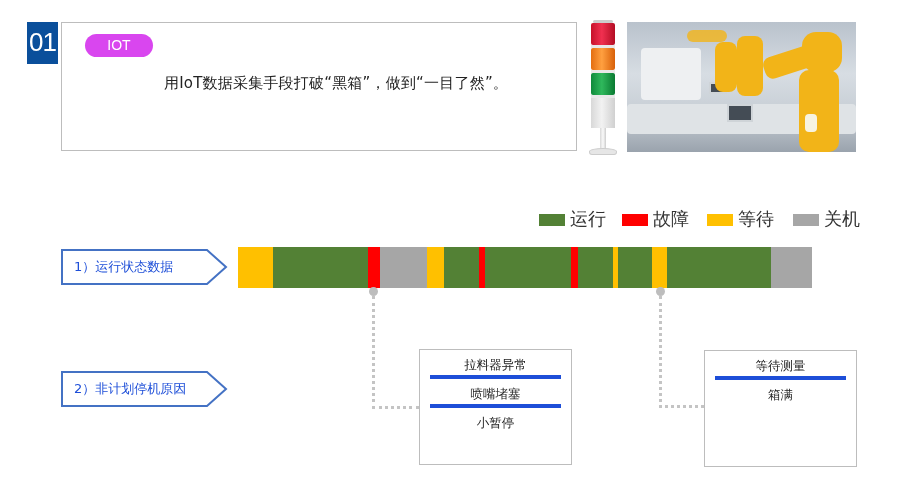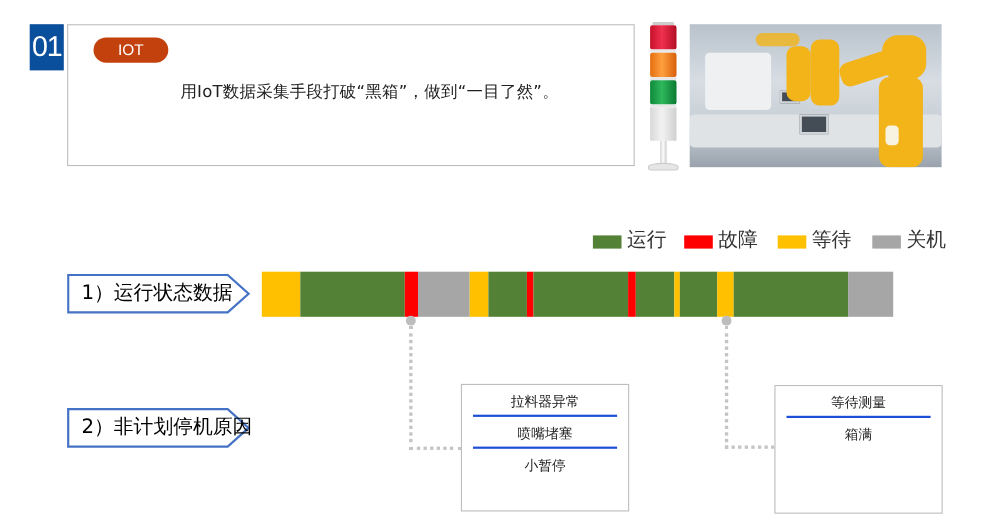--- a/index.html
+++ b/index.html
@@ -2,21 +2,21 @@
 <html><head>
 <meta charset="utf-8">
 <style>
   * { box-sizing: border-box; margin: 0; padding: 0; }
   html, body { width: 904px; height: 482px; background: #ffffff; overflow: hidden; }
   body { position: relative; font-family: "DejaVu Sans", "Liberation Sans", sans-serif; color: #333; }
 
   .num-badge { position: absolute; left: 27px; top: 22px; width: 31px; height: 42px; background: #0a4f9b; color: #fff;
     font-family: "Liberation Sans", sans-serif; font-size: 26px; line-height: 40px; text-align: center; letter-spacing: -1px; }
   .intro-card { position: absolute; left: 61px; top: 22px; width: 516px; height: 129px; border: 1px solid #bdbdbd; background: #fff; }
-  .iot-pill { position: absolute; left: 85px; top: 34px; width: 68px; height: 23px; background: #c2410c; border-radius: 12px;
+  .iot-pill { position: absolute; left: 85px; top: 34px; width: 68px; height: 23px; background: #d946ef; border-radius: 12px;
     color: #fff; font-family: "Liberation Sans", sans-serif; font-size: 14px; line-height: 23px; text-align: center; }
   .intro-text { position: absolute; left: 164px; top: 74px; font-size: 15px; color: #222; white-space: nowrap; letter-spacing: 0.2px; }
 
   
   .tower { position: absolute; left: 588px; top: 20px; width: 30px; height: 138px; }
   .tower .cap { position: absolute; left: 5px; top: 0; width: 20px; height: 3px; background: #ccc; border-radius: 2px; }
   .tower .lamp { position: absolute; left: 3px; width: 24px; border-radius: 2px; }
   .tower .red { top: 3px; height: 22px; background: linear-gradient(90deg, #c7112a, #f03050 45%, #b30e24); }
   .tower .orange { top: 28px; height: 22px; background: linear-gradient(90deg, #e46e10, #ffa040 45%, #d86009); }
   .tower .green { top: 53px; height: 22px; background: linear-gradient(90deg, #0f8a3b, #2fb85c 45%, #0a7a32); }
@@ -34,32 +34,32 @@
 
   
   .legend { position: absolute; top: 211px; left: 539px; height: 16px; }
   .legend-item { position: absolute; top: 0; height: 16px; white-space: nowrap; }
   .legend-swatch { position: absolute; top: 3px; left: 0; width: 26px; height: 12px; }
   .legend-label { position: absolute; top: 0; left: 31px; font-size: 18px; line-height: 16px; color: #333; }
 
   
   .step-label { position: absolute; left: 61px; width: 166px; height: 36px; }
   .step-label svg { position: absolute; left: 0; top: 0; }
-  .step-text { position: absolute; left: 13px; top: 0; line-height: 36px; font-size: 18px; color: #000000; white-space: nowrap; }
+  .step-text { position: absolute; left: 13px; top: 0; line-height: 36px; font-size: 13px; color: #1d4ed8; white-space: nowrap; }
 
   
   .status-bar { position: absolute; left: 238px; top: 247px; width: 574px; height: 41px; }
   .seg { position: absolute; top: 0; height: 41px; }
 
   .marker-dot { position: absolute; width: 9px; height: 9px; border-radius: 50%; background: #bdbdbd; }
   .dotted-v { position: absolute; width: 0; border-left: 3px dotted #c4c4c4; }
   .dotted-h { position: absolute; height: 0; border-top: 3px dotted #c4c4c4; }
 
   .reason-box { position: absolute; border: 1px solid #bdbdbd; background: #fff; padding: 0 10px; }
-  .reason-item { height: 29px; line-height: 29px; text-align: center; font-size: 12.5px; color: #222; border-bottom: 2px solid #1d4ed8; white-space: nowrap; }
+  .reason-item { height: 29px; line-height: 29px; text-align: center; font-size: 12.5px; color: #222; border-bottom: 4px solid #1d4ed8; white-space: nowrap; }
   .reason-item:last-child { border-bottom: none; }
 </style>
 </head>
 <body>
 
 <div class="num-badge">01</div>
 <div class="intro-card"></div>
 <div class="iot-pill">IOT</div>
 <div class="intro-text">用IoT数据采集手段打破“黑箱”，做到“一目了然”。</div>
 

